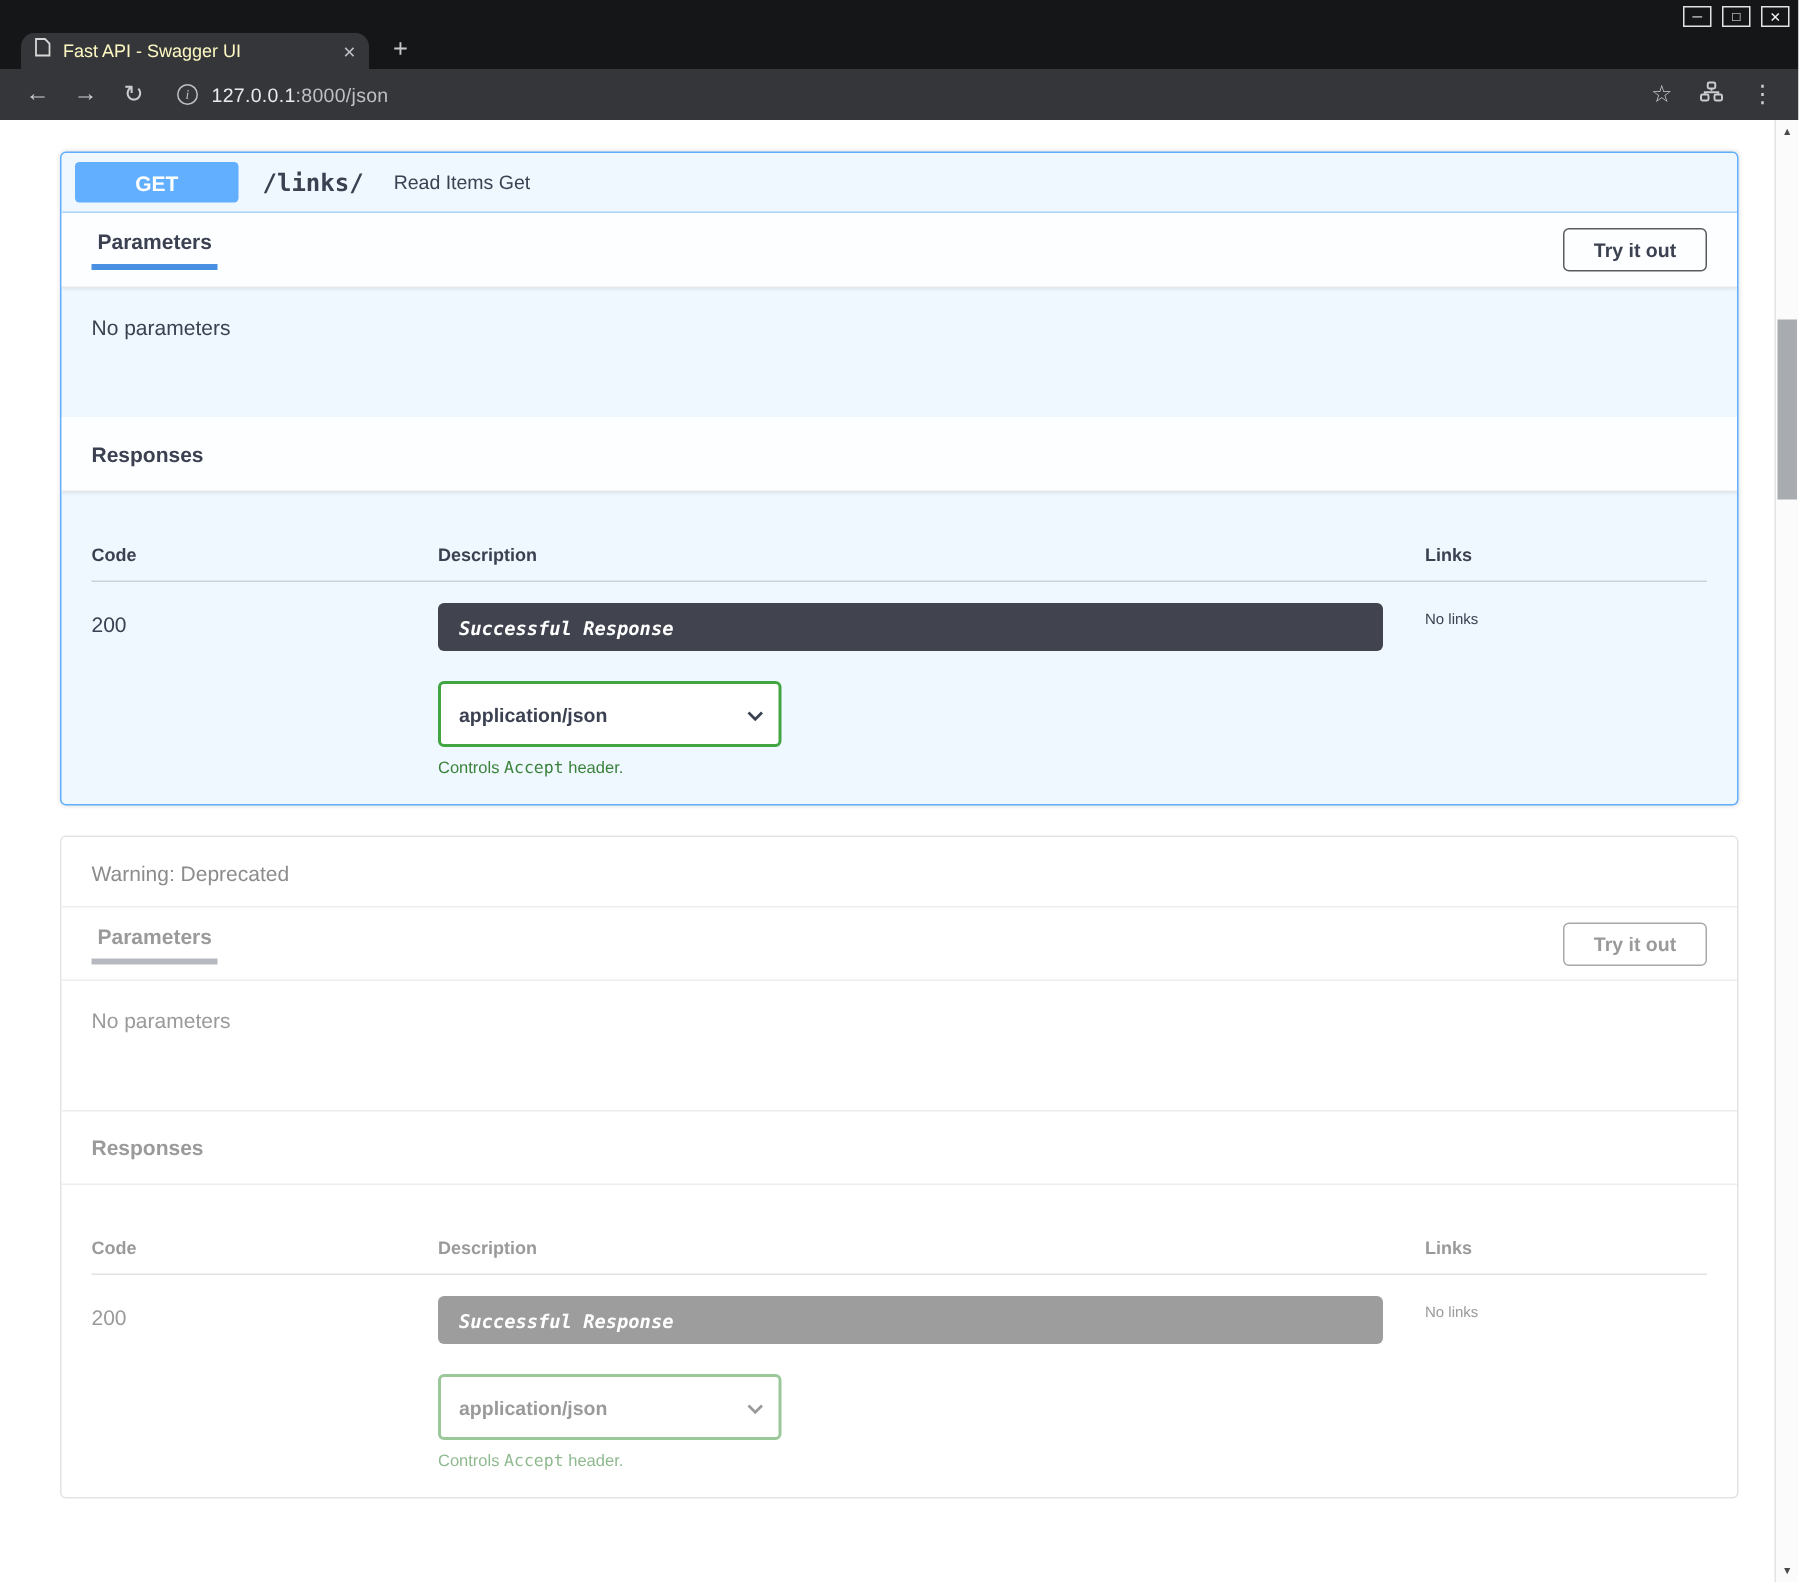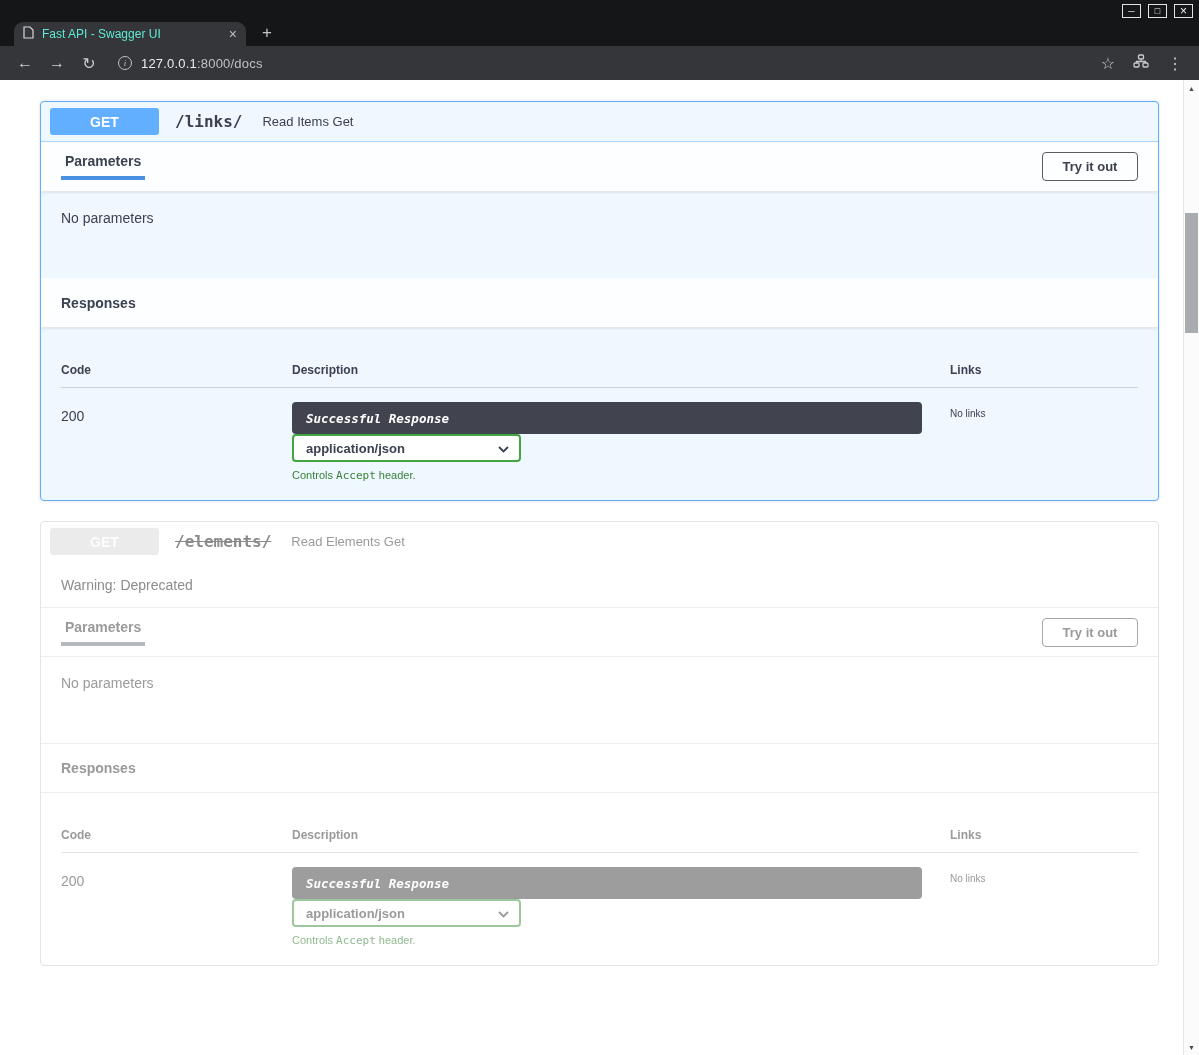--- a/index.html
+++ b/index.html
@@ -9,21 +9,21 @@
   
   .titlebar { height:22px; background:#151617; display:flex; align-items:center;
     justify-content:flex-end; gap:7px; padding-right:6px; }
   .win-btn { width:19px; height:14px; border:1px solid #e3e3e3; color:#f2f2f2;
     font-size:9px; line-height:1; display:flex; align-items:center; justify-content:center; cursor:default; }
   .win-btn.close { font-size:12px; }
 
   .tabbar { height:24px; background:#151617; display:flex; align-items:flex-end; }
   .tab { width:232px; height:24px; background:#35363a; border-radius:9px 9px 0 0;
     margin-left:14px; display:flex; align-items:center; padding:0 9px; gap:8px; }
-  .tab-title { color:#5eead4; font-size:12px; flex:1; white-space:nowrap; overflow:hidden; }
+  .tab-title { color:#fef9c3; font-size:12px; flex:1; white-space:nowrap; overflow:hidden; }
   .tab-close { color:#bdc1c6; font-size:14px; }
   .newtab { color:#c4c7ca; font-size:17px; margin-left:16px; align-self:center; padding-bottom:3px; }
 
   .navbar { height:34px; background:#35363a; display:flex; align-items:center; padding:0 12px; }
   .nav-icon { color:#c9ccd0; font-size:16px; width:26px; text-align:center; margin-right:6px; }
   .url-area { display:flex; align-items:center; gap:9px; flex:1; margin-left:10px; }
   .info-icon { width:14px; height:14px; border:1px solid #bdc1c6; border-radius:50%;
     color:#bdc1c6; font-size:9px; font-style:italic; font-family:"Liberation Serif", serif;
     display:flex; align-items:center; justify-content:center; }
   .url { font-size:13px; color:#e8eaed; letter-spacing:.2px; }
@@ -87,21 +87,21 @@
   .resp-row { display:flex; margin-top:14px; }
   .code-val { font-size:14px; color:#3b4151; padding-top:6px; }
   .deprecated .code-val { color:#9a9a9a; }
   .resp-box { height:32px; border-radius:4px; background:#41444e; color:#fff;
     font-family:"DejaVu Sans Mono", monospace; font-size:12.5px; font-style:italic; font-weight:700;
     display:flex; align-items:center; padding:0 14px; margin-right:28px; }
   .deprecated .resp-box { background:#9d9d9d; }
   .links-val { font-size:10px; color:#3b4151; padding-top:6px; }
   .deprecated .links-val { color:#9a9a9a; }
 
-  .media-select { width:229px; height:28px; border:2px solid #41a541;
+  .media-select { margin-top:20px; width:229px; height:44px; border:2px solid #41a541;
     border-radius:4px; background:#fff; display:flex; align-items:center; justify-content:space-between;
     padding:0 10px 0 12px; font-size:13px; font-weight:700; color:#3b4151; cursor:pointer; }
   .deprecated .media-select { border-color:#9bc89b; color:#9a9a9a; }
   .deprecated .media-select svg polyline { stroke:#9a9a9a; }
 
   .controls-note { margin-top:7px; font-size:11px; color:#3b823b; }
   .controls-note .mono { font-family:"DejaVu Sans Mono", monospace; }
   .deprecated .controls-note { color:#8fba8f; }
 
   
@@ -141,21 +141,21 @@
   <div class="newtab">+</div>
 </div>
 
 <div class="navbar">
   <span class="nav-icon">←</span>
   <span class="nav-icon">→</span>
   <span class="nav-icon">↻</span>
   <div class="url-area">
     <span class="info-icon">i</span>
     <span class="url">
-      <span>127.0.0.1</span><span class="rest">:8000/docs</span>
+      <span>127.0.0.1</span><span class="rest">:8000/json</span>
     </span>
   </div>
   <div class="right-icons">
     <span class="glyph">☆</span>
     <span>
       <svg width="16" height="14" viewBox="0 0 16 14" stroke="#c9ccd0" fill="none" stroke-width="1.3">
         <rect x="5.5" y="1" width="5" height="4" rx="1"></rect>
         <rect x="1" y="9" width="5" height="4" rx="1"></rect>
         <rect x="10" y="9" width="5" height="4" rx="1"></rect>
         <path d="M8 5 v1.5 M3.5 9 v-1.5 h9 V9"></path>
@@ -210,25 +210,20 @@
             <div class="controls-note">
               <span>Controls </span><span class="mono">Accept</span><span> header.</span>
             </div>
           </div>
           <span class="col-links links-val">No links</span>
         </div>
       </div>
     </div>
 
     <div class="opblock deprecated">
-      <div class="op-summary">
-        <span class="method-badge">GET</span>
-        <span class="op-path">/elements/</span>
-        <span class="op-desc">Read Elements Get</span>
-      </div>
 
       <div class="op-warning">Warning: Deprecated</div>
 
       <div class="sec-band">
         <span class="tab-label">Parameters</span>
         <button class="try-btn">Try it out</button>
       </div>
 
       <div class="params-body">
         <span>No parameters</span>

